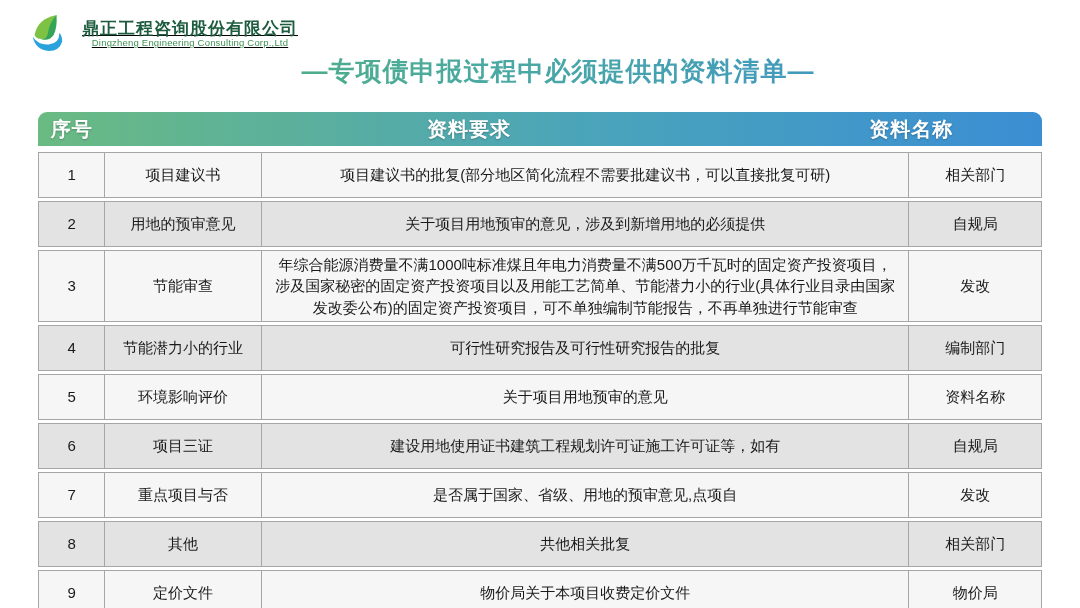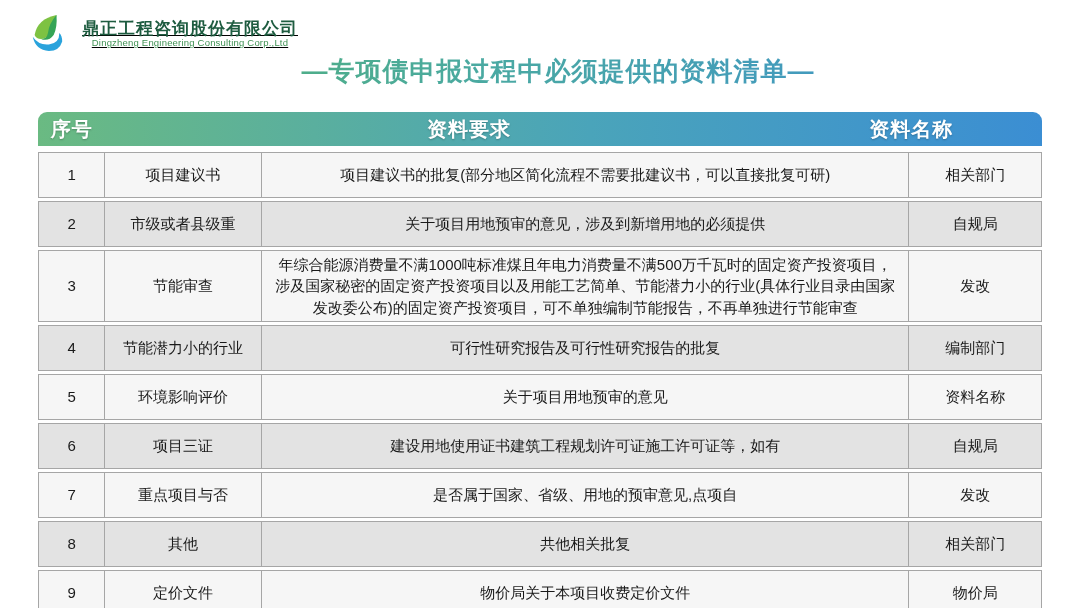--- a/index.html
+++ b/index.html
@@ -114,21 +114,21 @@
     </colgroup>
     <tbody>
         <tr class="odd">
           <td>1</td>
           <td>项目建议书</td>
           <td>项目建议书的批复(部分地区简化流程不需要批建议书，可以直接批复可研)</td>
           <td>相关部门</td>
         </tr>
         <tr class="even">
           <td>2</td>
-          <td>市级或者县级重</td>
+          <td>用地的预审意见</td>
           <td>关于项目用地预审的意见，涉及到新增用地的必须提供</td>
           <td>自规局</td>
         </tr>
         <tr class="odd">
           <td>3</td>
           <td>节能审查</td>
           <td>年综合能源消费量不满1000吨标准煤且年电力消费量不满500万千瓦时的固定资产投资项目，涉及国家秘密的固定资产投资项目以及用能工艺简单、节能潜力小的行业(具体行业目录由国家发改委公布)的固定资产投资项目，可不单独编制节能报告，不再单独进行节能审查</td>
           <td>发改</td>
         </tr>
         <tr class="even">

